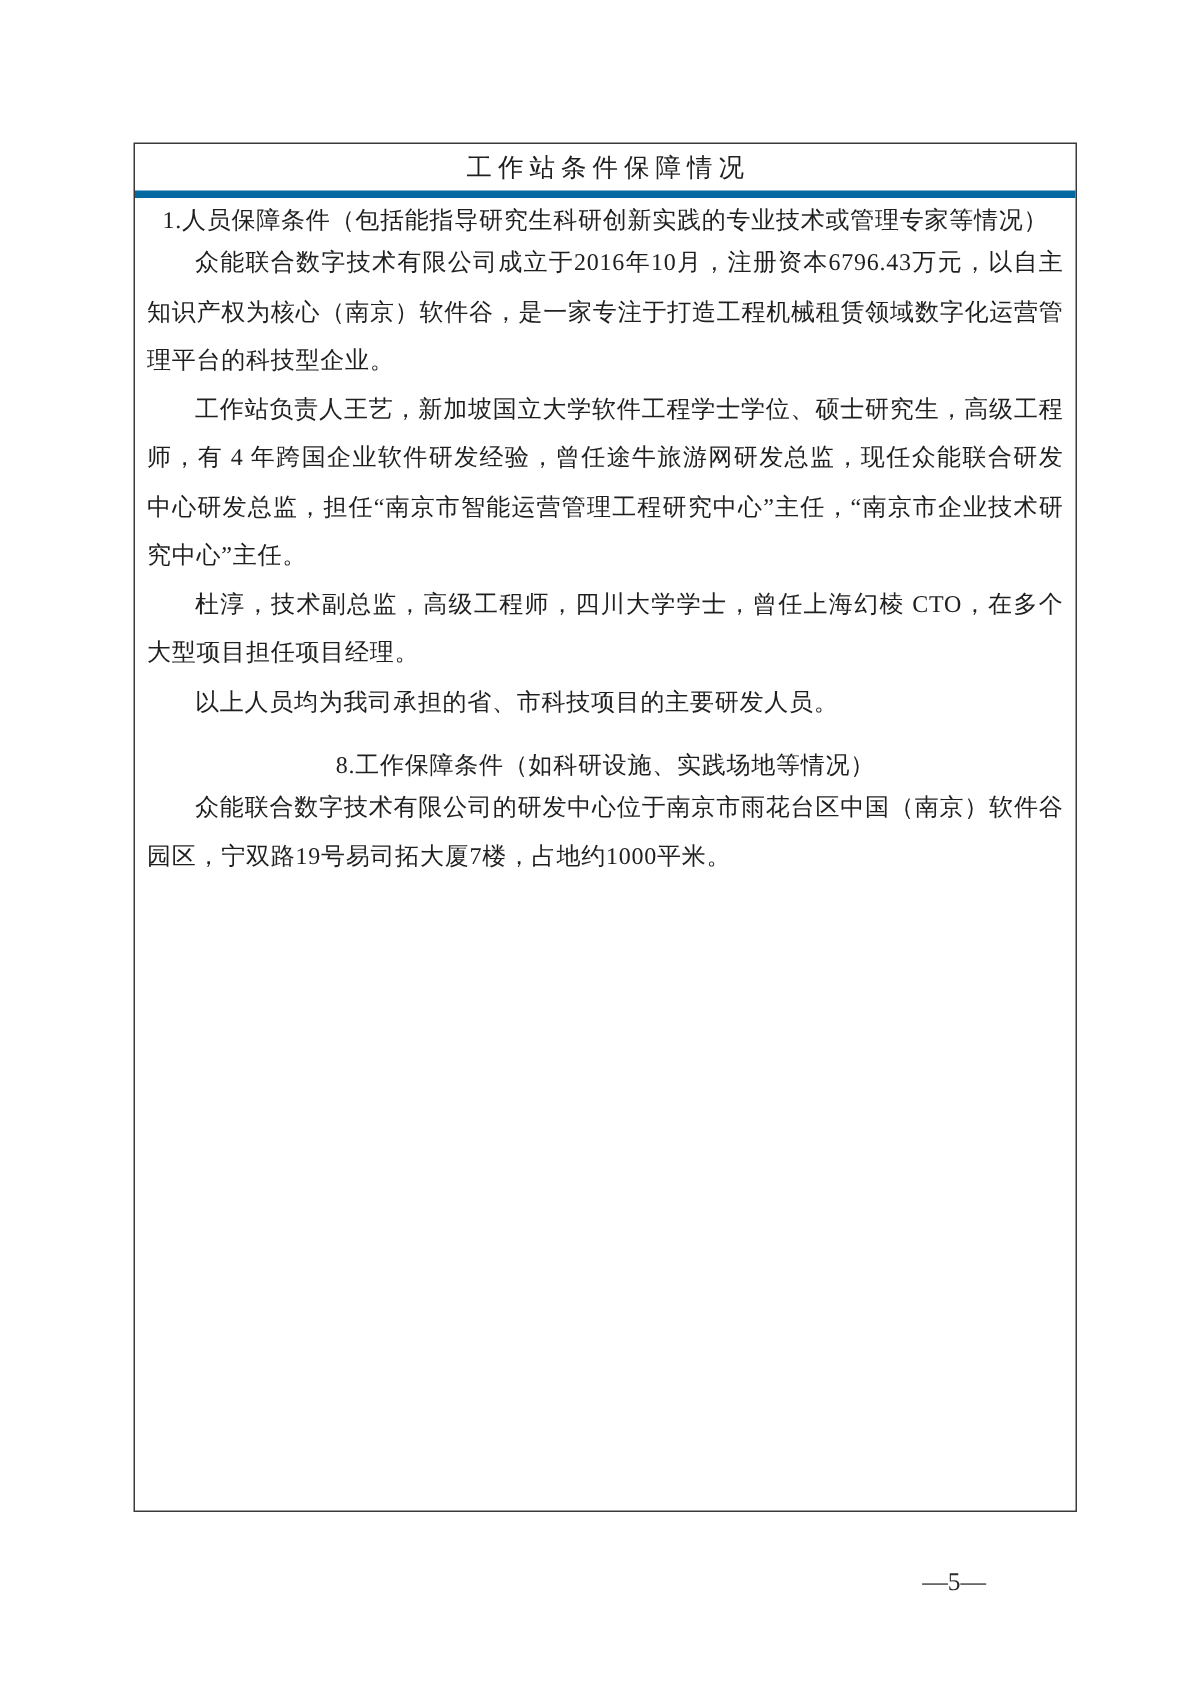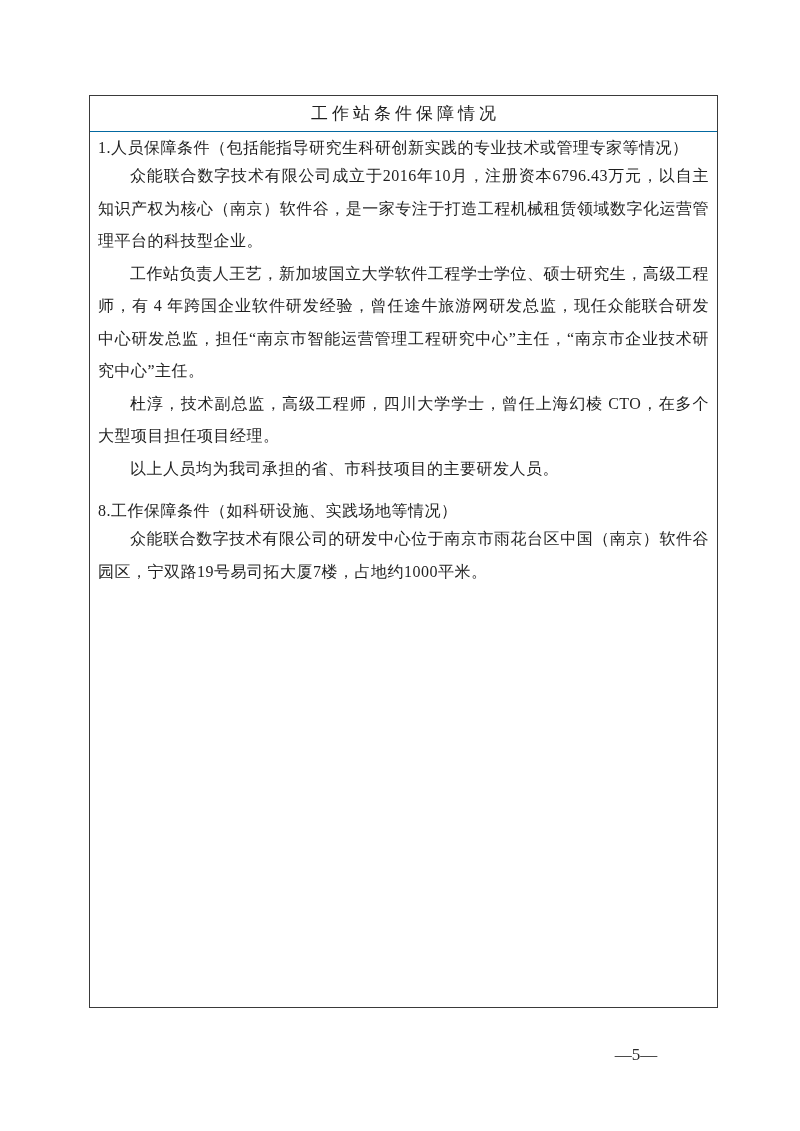--- a/index.html
+++ b/index.html
@@ -21,39 +21,39 @@
     top: 95px;
     width: 629px;
     height: 913px;
     box-sizing: border-box;
     border: 1px solid #3a3a3a;
     background: #ffffff;
   }
   .table-header {
     height: 36px;
     box-sizing: border-box;
-    border-bottom: 1px solid #0369a1;
+    border-bottom: 5px solid #0369a1;
     display: flex;
     align-items: center;
     justify-content: center;
     font-size: 17px;
     letter-spacing: 4px;
     text-indent: 4px; 
     white-space: nowrap;
   }
   .table-body {
     box-sizing: border-box;
     height: 877px;
     padding: 4px 8px 0 8px;
     overflow: hidden;
     font-size: 16px;
   }
   .section-heading {
     line-height: 24px;
-    text-align: left;
+    text-align: center;
     letter-spacing: 0.5px;
   }
   .table-body p {
     margin: 0;
     text-indent: 2em;
     line-height: 32.5px;
     text-align: justify;
     letter-spacing: 0.5px;
   }
   .section-work {

